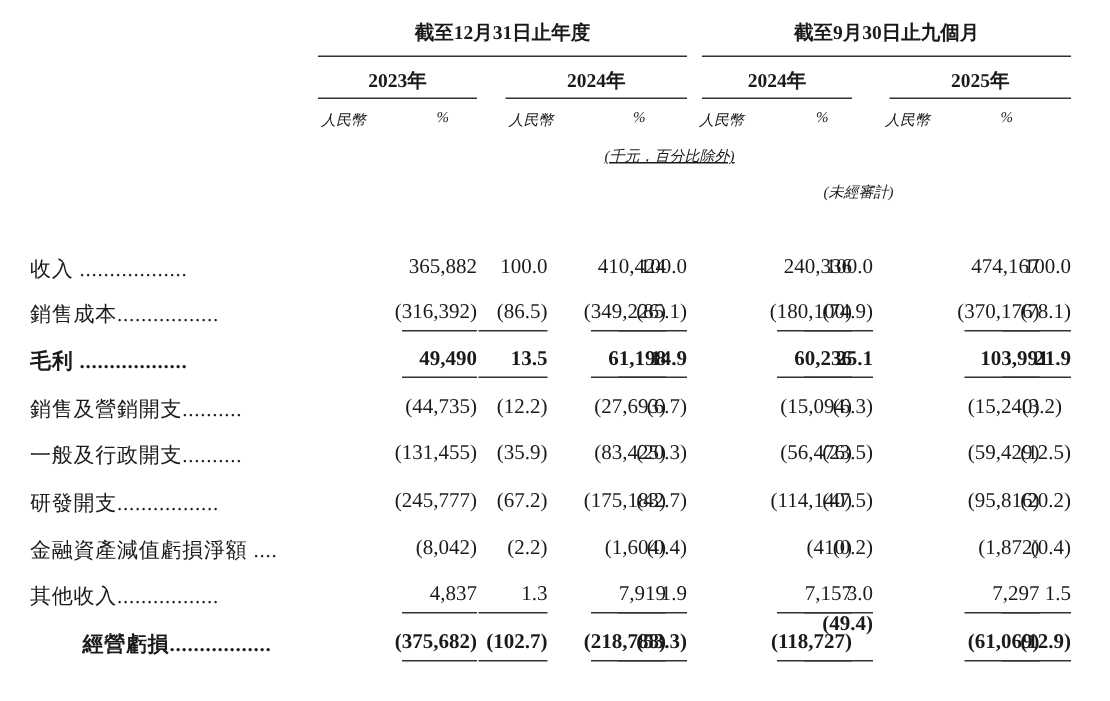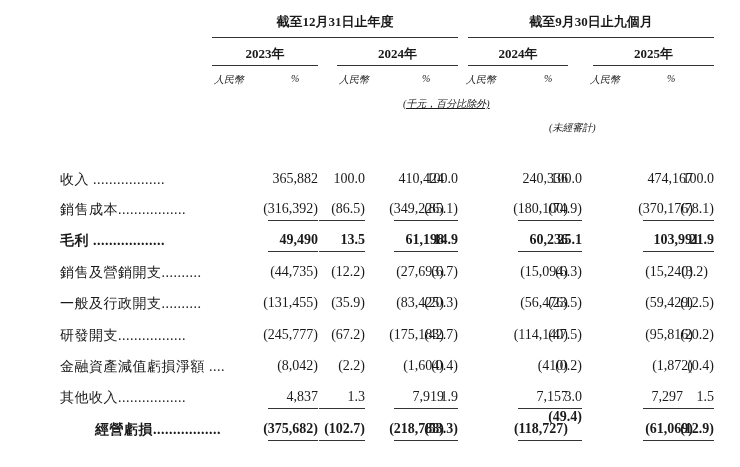--- a/index.html
+++ b/index.html
@@ -2,21 +2,21 @@
 <html><head>
 <meta charset="utf-8">
 <style>
   html, body { margin:0; padding:0; background:#ffffff; }
   body { width:740px; height:467px; position:relative; overflow:hidden;
          font-family:"Liberation Serif","DejaVu Serif",serif; color:#1a1a1a; }
   .abs { position:absolute; white-space:nowrap; }
   .hdr { font-weight:bold; font-size:13px; text-align:center; }
   .rule { position:absolute; height:1px; background:#333; }
   .sub { font-style:italic; font-size:10px; }
-  .label { position:absolute; left:20px; font-size:14px; white-space:nowrap; letter-spacing:0.5px;margin-left:40px; }
+  .label { position:absolute; left:20px; font-size:14px; white-space:nowrap; letter-spacing:0.5px; }
   .label.bold { font-weight:bold; }
   .num { position:absolute; font-size:14px; text-align:right; white-space:nowrap; }
   .num.bold { font-weight:bold; }
   .ul { position:absolute; height:1px; background:#333; }
 </style>
 </head>
 <body>
 
 <div class="abs hdr" style="left:212px;width:246px;top:13px;">截至12月31日止年度</div>
 <div class="rule" style="left:212px;width:246px;top:37px;"></div>
@@ -130,21 +130,21 @@
     <div class="num" style="top: 389px; right: 375px;">1.3</div>
     <div class="ul" style="left: 319px; width: 46px; top: 408px;"></div>
     <div class="num" style="top: 389px; right: 296px;">7,919</div>
     <div class="ul" style="left: 394px; width: 50px; top: 408px;"></div>
     <div class="num" style="top: 389px; right: 282px;">1.9</div>
     <div class="ul" style="left: 412px; width: 46px; top: 408px;"></div>
     <div class="num" style="top: 389px; right: 172px;">7,157</div>
     <div class="ul" style="left: 518px; width: 50px; top: 408px;"></div>
     <div class="num" style="top: 389px; right: 158px;">3.0</div>
     <div class="ul" style="left: 536px; width: 46px; top: 408px;"></div>
-    <div class="num" style="top: 389px; right: 57px;">7,297</div>
+    <div class="num" style="top: 389px; right: 47px;">7,297</div>
     <div class="ul" style="left: 643px; width: 50px; top: 408px;"></div>
     <div class="num" style="top: 389px; right: 26px;">1.5</div>
     <div class="ul" style="left: 668px; width: 46px; top: 408px;"></div>
     <div class="label bold" style="top: 421px; padding-left: 35px;">經營虧損.................</div>
     <div class="num bold" style="top: 421px; right: 422px;">(375,682)</div>
     <div class="ul" style="left: 268px; width: 50px; top: 440px;"></div>
     <div class="num bold" style="top: 421px; right: 375px;">(102.7)</div>
     <div class="ul" style="left: 319px; width: 46px; top: 440px;"></div>
     <div class="num bold" style="top: 421px; right: 296px;">(218,788)</div>
     <div class="ul" style="left: 394px; width: 50px; top: 440px;"></div>

